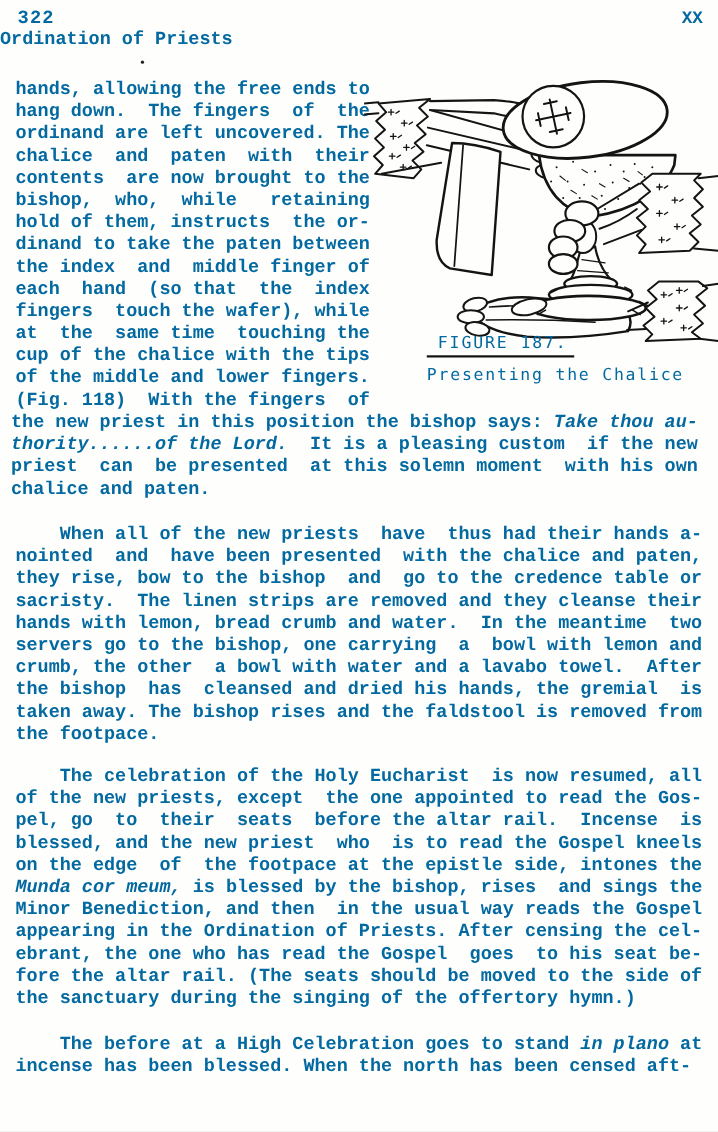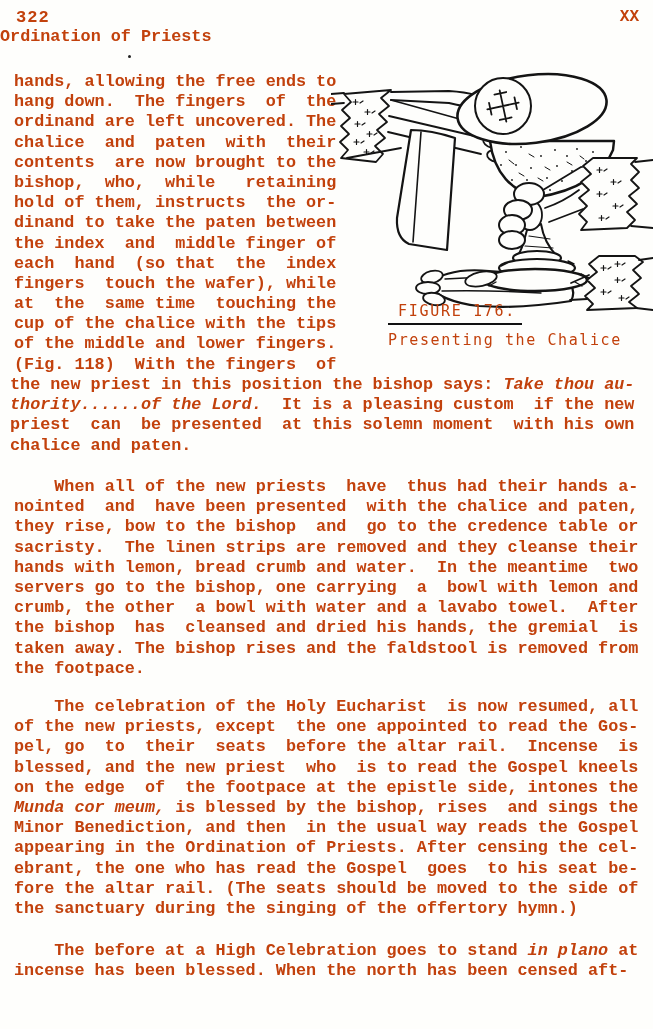--- a/index.html
+++ b/index.html
@@ -2,21 +2,21 @@
 <html><head>
 <meta charset="utf-8">
 <style>
   html,body{margin:0;padding:0;}
   body{background:#777;}
   .page{
     position:relative;
     width:653px;height:1029px;
     margin:0 auto;
     background:#fefefc;
-    color:#c2410c;
+    color:#0369a1;
     font-family:"Liberation Mono","DejaVu Sans Mono",monospace;
     overflow:hidden;
   }
   .hdr-num{position:absolute;top:8px;left:16px;font-size:17px;font-weight:600;letter-spacing:1px;}
   .hdr-chap{position:absolute;top:8px;right:14px;font-size:16px;font-weight:600;}
   .hdr-title{position:absolute;top:27px;left:0;right:0;text-align:left;font-size:16.8px;font-weight:700;}
   .artifact-dot{position:absolute;left:128px;top:55px;width:3px;height:3px;background:#222;border-radius:50%;}
   .textblock{position:absolute;font-size:16.8px;line-height:20.2px;font-weight:600;white-space:pre;}
   .tline{height:20.2px;}
   .tline .it{font-style:italic;}
@@ -148,16 +148,16 @@
       <use href="#lc" x="284" y="210"></use>
       <use href="#lc" x="270" y="222"></use>
     <use href="#lc" x="288" y="228"></use>
       <use href="#lc" x="284" y="194"></use>
     <path d="M308 190 L322 188 M305 238 L322 240" stroke-width="1.8"></path>
 
     <path d="M80 60 L66 148 Q65 168 78 174 L116 180 L124 68 Q100 60 80 60 Z" fill="#fefefc" stroke-width="2.2"></path>
     <path d="M90 62 L82 172" stroke-width="1.6"></path>
   </svg>
 
-  <div class="fig-label">FIGURE 176.</div>
+  <div class="fig-label">FIGURE 187.</div>
   <div class="fig-caption">Presenting the Chalice</div>
 
 </div>
 
 </body></html>

